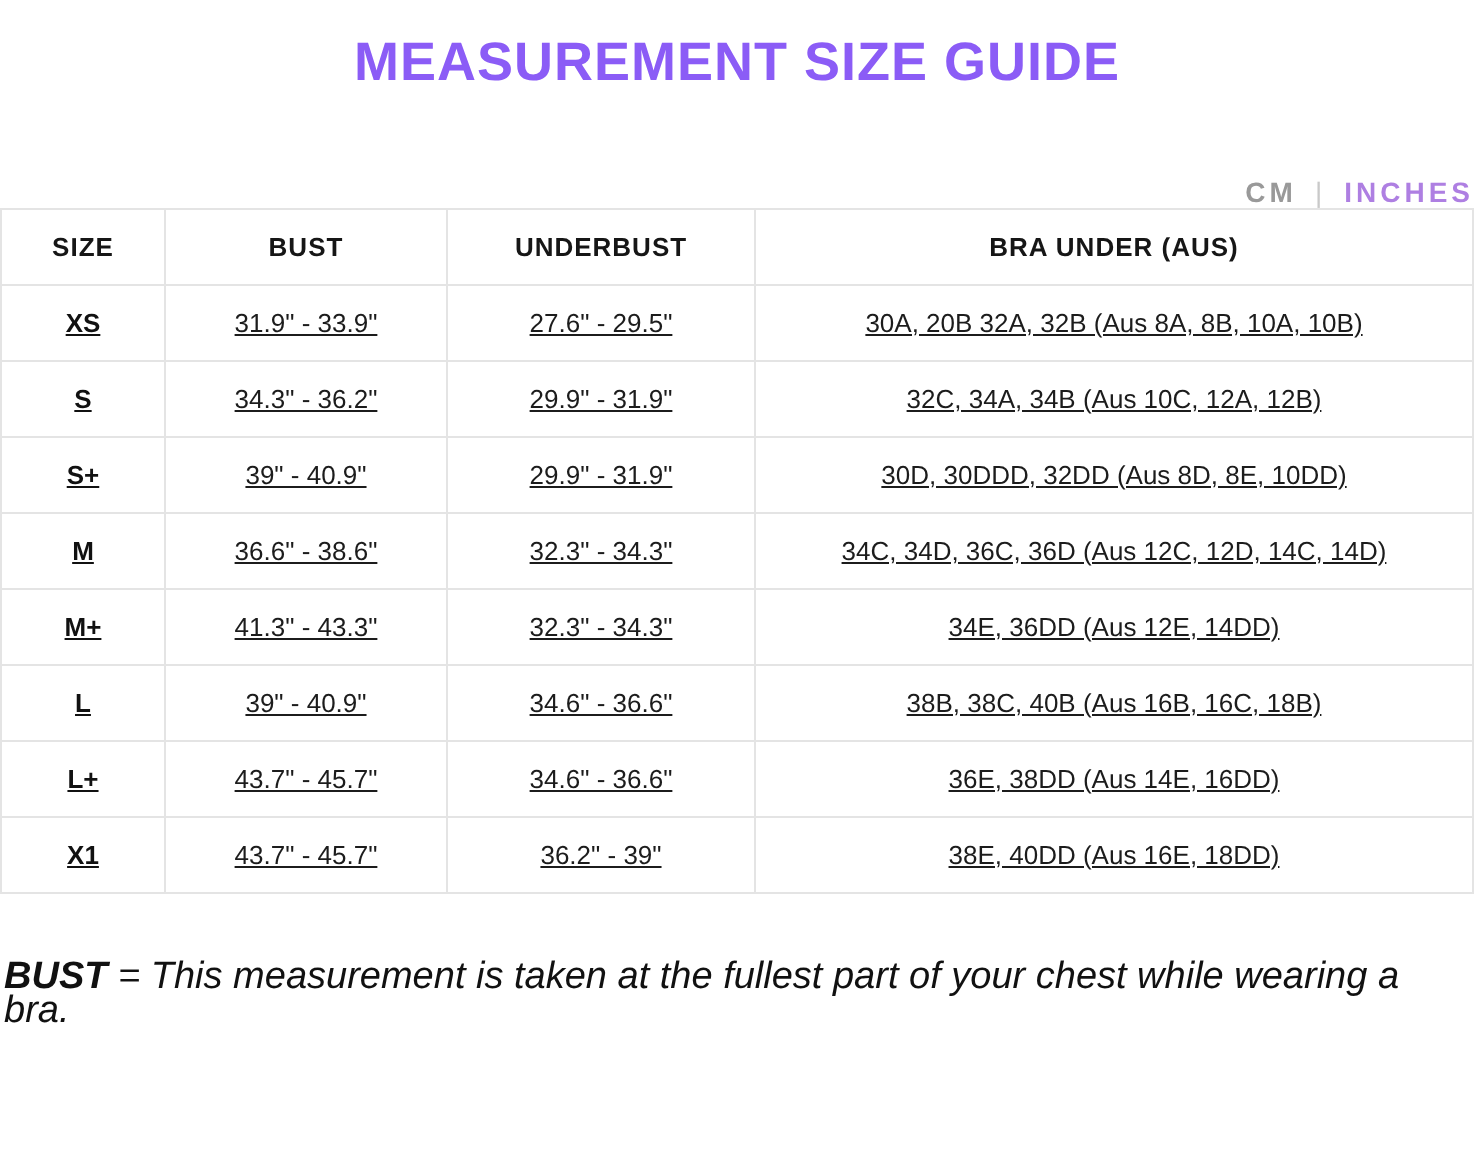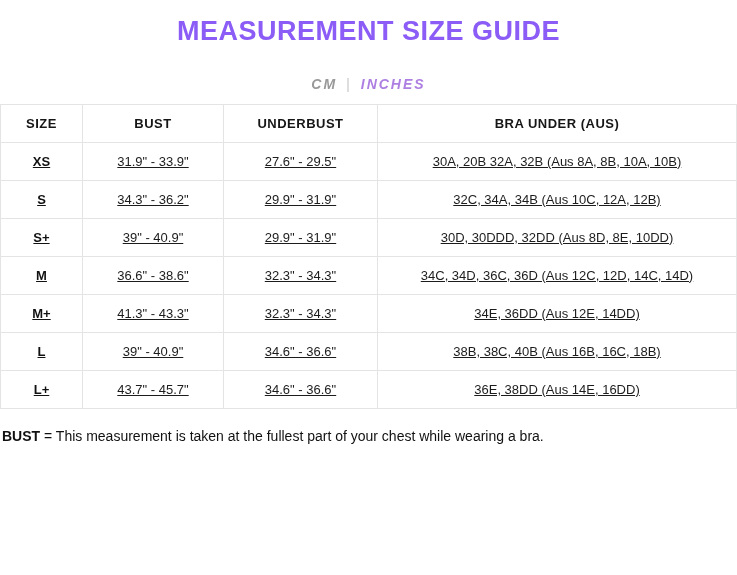--- a/index.html
+++ b/index.html
@@ -16,46 +16,44 @@
   .page-title {
     margin: 14px 0 0 0;
     text-align: center;
     font-size: 27px;
     line-height: 34px;
     font-weight: 800;
     letter-spacing: 0.5px;
     color: #8b5cf6;
   }
   .unit-toggle {
-    margin-top: 28px;
-    text-align: center;
+    margin-top: 40px;
+    text-align: right;
     font-size: 14px;
     font-weight: 600;
     letter-spacing: 2px;
     user-select: none;
-    font-style: italic;
   }
   .unit-cm {
     color: #999999;
     cursor: pointer;
   }
   .unit-sep {
     color: #c9c9c9;
     font-weight: 400;
     margin: 0 9px;
   }
   .unit-inches {
     color: #ae7fe2;
     cursor: pointer;
   }
   table.size-table {
     width: 737px;
     border-collapse: collapse;
     table-layout: fixed;
-    margin-top: 12px;
   }
   col.c-size      { width: 82px; }
   col.c-bust      { width: 141px; }
   col.c-underbust { width: 154px; }
   col.c-bra       { width: auto; }
   .size-table th,
   .size-table td {
     border: 1px solid #e4e4e4;
     height: 38px;
     text-align: center;
@@ -76,24 +74,25 @@
   }
   .size-table td.size-cell {
     font-weight: 700;
     color: #111111;
   }
   .notes {
     margin: 0;
     padding: 0 2px;
   }
   .note {
-    margin-top: 19px;
-    font-size: 14px;
+    margin-top: 33px;
+    font-size: 19px;
     line-height: 17px;
     color: #111111;
+    font-style: italic;
   }
   .note .term { font-weight: 700; }
 </style>
 </head>
 <body>
 
 <h1 class="page-title">MEASUREMENT SIZE GUIDE</h1>
 
 <div class="unit-toggle">
   <span class="unit-cm">CM</span><span class="unit-sep">|</span><span class="unit-inches">INCHES</span>
@@ -150,18 +149,24 @@
       <td>39" - 40.9"</td>
       <td>34.6" - 36.6"</td>
       <td>38B, 38C, 40B (Aus 16B, 16C, 18B)</td>
     </tr>
     <tr>
       <td class="size-cell">L+</td>
       <td>43.7" - 45.7"</td>
       <td>34.6" - 36.6"</td>
       <td>36E, 38DD (Aus 14E, 16DD)</td>
     </tr>
+    <tr>
+      <td class="size-cell">X1</td>
+      <td>43.7" - 45.7"</td>
+      <td>36.2" - 39"</td>
+      <td>38E, 40DD (Aus 16E, 18DD)</td>
+    </tr>
   </tbody>
 </table>
 
 <div class="notes">
   <p class="note"><span class="term">BUST</span><span> = This measurement is taken at the fullest part of your chest while wearing a bra.</span></p>
 </div>
 
 </body></html>

